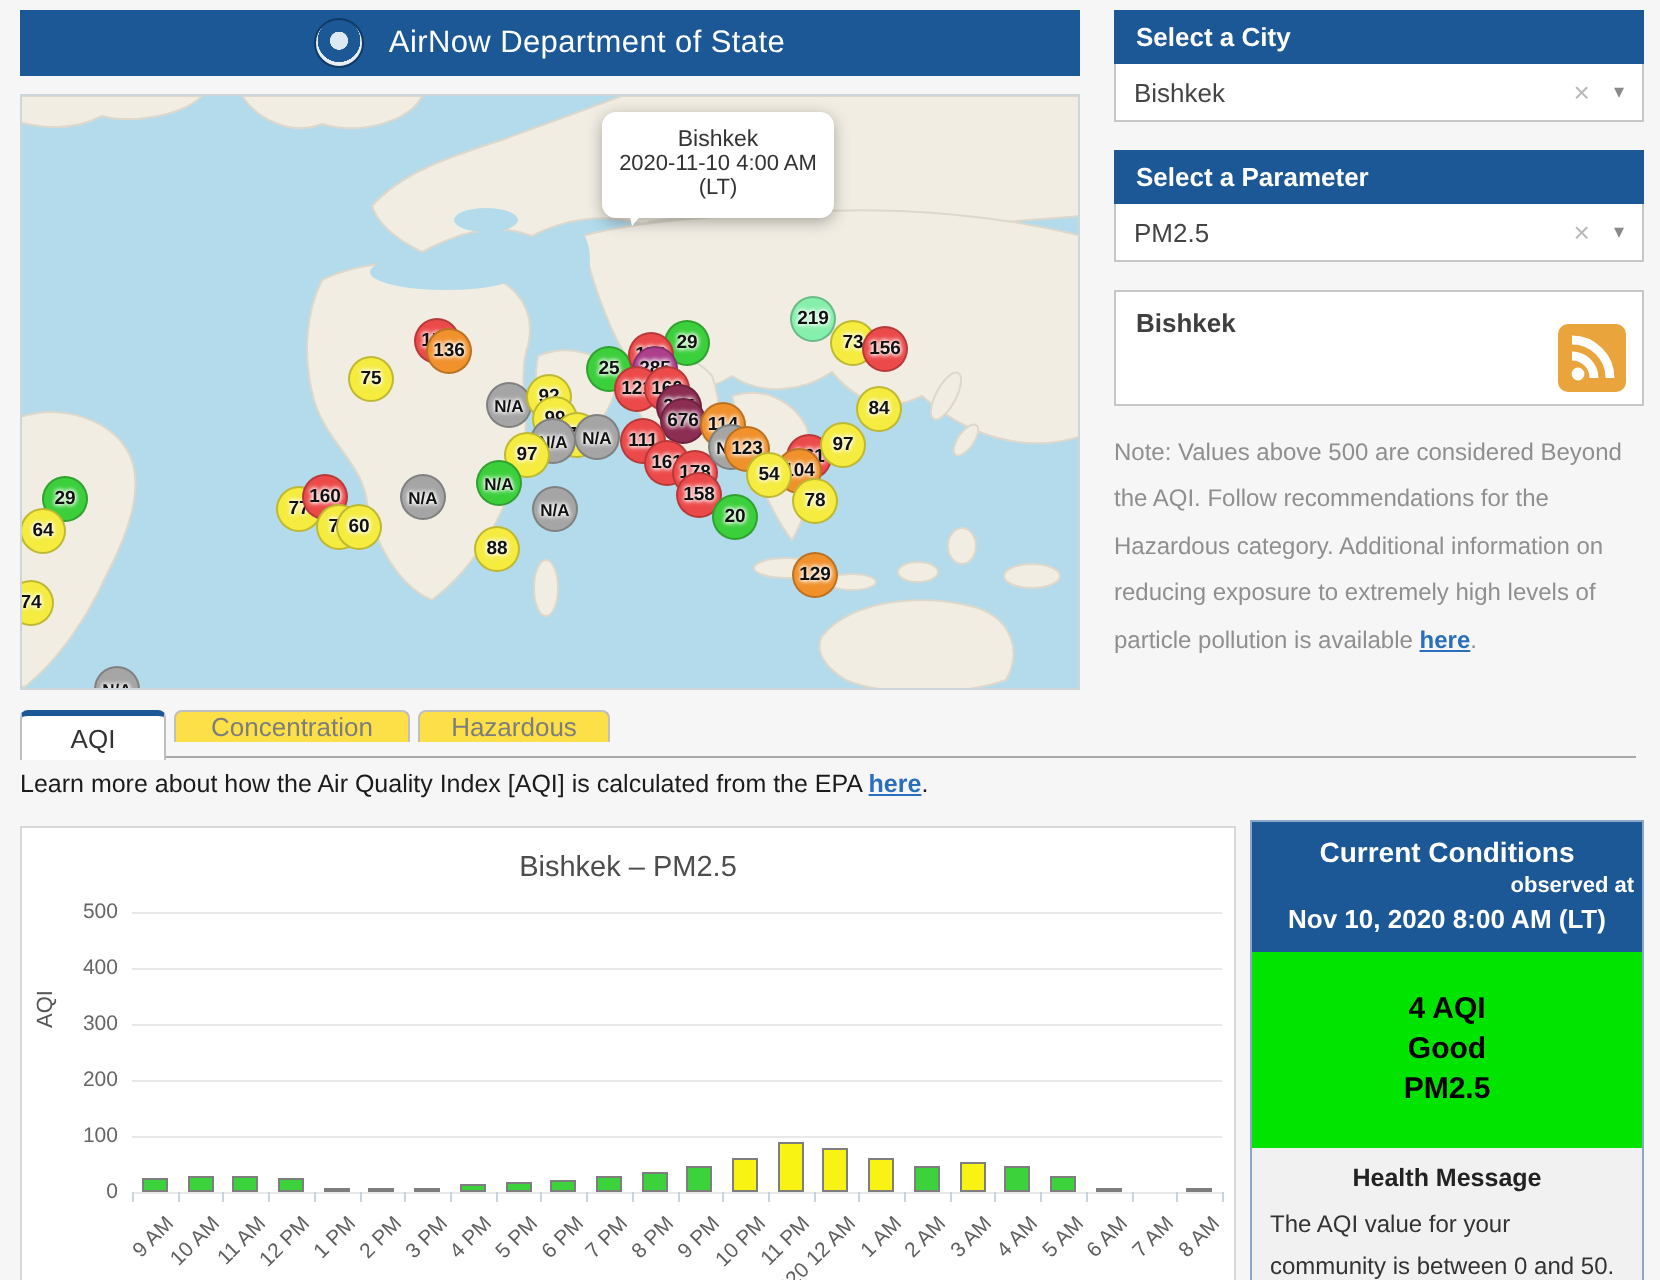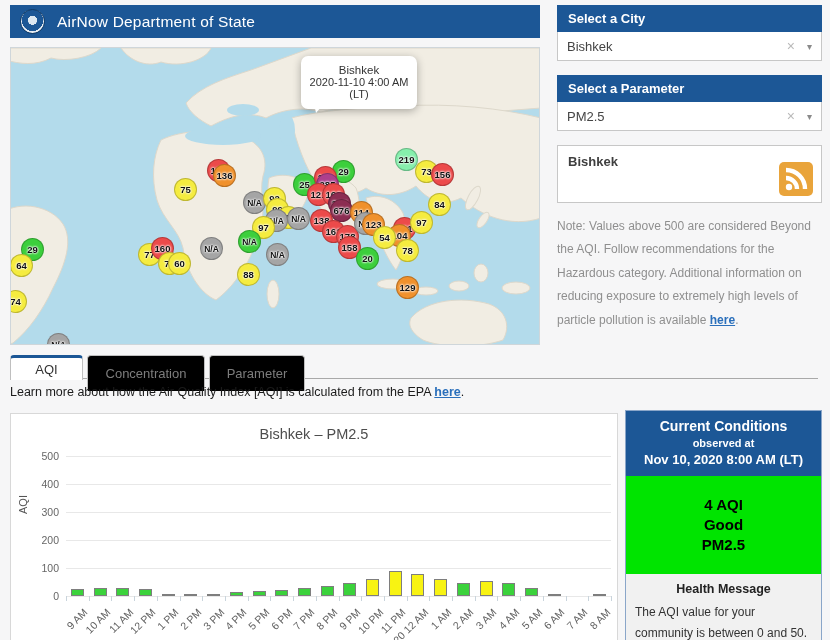--- a/index.html
+++ b/index.html
@@ -4,21 +4,21 @@
 <style>
   * { box-sizing: border-box; margin: 0; padding: 0; }
   body { margin: 0; background: #e9e9e9; }
   #page {
     position: relative; width: 830px; height: 640px; overflow: hidden;
     background: #f6f6f7; font-family: "Liberation Sans", sans-serif;
   }
   
   #header {
     position: absolute; left: 10px; top: 5px; width: 530px; height: 33px;
-    background: #1c5796; display: flex; align-items: center; padding: 0 10px;
+    background: #1c5796; display: flex; align-items: center; padding: 0 10px; justify-content: center;
   }
   .seal { width: 25px; height: 25px; border-radius: 50%;
     background: radial-gradient(circle at 50% 45%, #dce8f2 0 26%, #1c5796 27% 62%, #e9eef4 63% 74%, #27588f 75%);
     border: 1px solid #0f3a66; flex: 0 0 auto; }
   #header .title { color: #ffffff; font-size: 15.5px; margin-left: 12px; letter-spacing: .2px; }
   
   #map {
     position: absolute; left: 10px; top: 47px; width: 530px; height: 298px;
     background: #b3dbeb; overflow: hidden; border: 1px solid #cfd6da;
   }
@@ -50,22 +50,22 @@
     background: #1c5796; color: #fff; font-size: 10.5px; padding: 3px 7px;
     border: 1px solid #1c5796;
   }
   #map-popup td { font-size: 11px; padding: 3px 7px; border: 1px solid #1c5796; }
   
   #tabs-row {
     position: absolute; left: 10px; top: 355px; width: 808px; height: 24px;
     border-bottom: 1px solid #a9a9a9; display: flex; gap: 4px;
   }
   .tab {
-    height: 36px; display: flex; align-items: center; justify-content: center;
-    font-size: 13px; background: #000000; color: #7d7d7d;
+    height: 16px; display: flex; align-items: center; justify-content: center;
+    font-size: 13px; background: #fde047; color: #7d7d7d;
     border: 1px solid #bfbfbf; border-bottom: none;
     border-radius: 4px 4px 0 0; cursor: pointer;
   }
   .tab.active {
     background: #ffffff; color: #333; border-top: 3px solid #1c5796;
     position: relative; top: 0; height: 25px; z-index: 2;
   }
   
   #learn-more { position: absolute; left: 10px; top: 385px; font-size: 12.5px; color: #1b1b1b; }
   a.link { color: #2a6fbb; font-weight: bold; text-decoration: underline; cursor: pointer; }
@@ -110,21 +110,21 @@
     border-radius: 5px; background: #e9a43b; cursor: pointer; }
   #note { position: absolute; left: 557px; top: 215px; width: 262px;
     font-size: 12px; color: #8f8f8f; line-height: 1.95; }
   
   #cc {
     position: absolute; left: 625px; top: 410px; width: 197px; height: 260px;
     border: 1px solid #8aa6c9; background: #fff;
   }
   #cc-head { background: #1c5796; color: #fff; text-align: center; padding: 7px 4px 9px; }
   #cc-head .t1 { font-size: 14px; font-weight: bold; }
-  #cc-head .t2 { font-size: 11px; font-weight: bold; margin-top: 3px; }
+  #cc-head .t2 { font-size: 11px; font-weight: bold; margin-top: 3px; text-align: right; }
   #cc-head .t3 { font-size: 13px; font-weight: bold; margin-top: 3px; }
   #cc-aqi { background: #00e400; color: #000; text-align: center; padding: 17px 4px 18px; }
   #cc-aqi div { font-size: 15px; font-weight: bold; margin: 3px 0; }
   #cc-health { background: #f1f1f1; padding: 8px 9px; }
   #cc-health .ht { text-align: center; font-size: 12.5px; font-weight: bold; color: #222; margin-bottom: 6px; }
   #cc-health .hb { font-size: 12px; color: #333; line-height: 1.75; }
 </style>
 </head>
 <body>
 
@@ -205,21 +205,21 @@
         <div class="marker" style="left: 395px; top: 111px; background: #86efac;">219</div>
         <div class="marker" style="left: 293px; top: 136px; background: rgb(60, 207, 60); text-align: right;">25</div>
         <div class="marker" style="left: 332px; top: 123px; background: rgb(60, 207, 60);">29</div>
         <div class="marker" style="left: 314px; top: 129px; background: rgb(236, 74, 74);">150</div>
         <div class="marker" style="left: 316px; top: 136px; background: rgb(173, 63, 141);">285</div>
         <div class="marker" style="left: 307px; top: 146px; background: rgb(236, 74, 74);">121</div>
         <div class="marker" style="left: 322px; top: 146px; background: rgb(236, 74, 74);">160</div>
         <div class="marker" style="left: 328px; top: 155px; background: rgb(140, 45, 82);">335</div>
         <div class="marker" style="left: 330px; top: 162px; background: rgb(140, 45, 82);">676</div>
         <div class="marker" style="left: 350px; top: 164px; background: rgb(240, 145, 44);">114</div>
-        <div class="marker" style="left: 310px; top: 172px; background: rgb(236, 74, 74);">138</div>
+        <div class="marker" style="left: 310px; top: 172px; background: rgb(236, 74, 74);">111</div>
         <div class="marker" style="left: 322px; top: 183px; background: rgb(236, 74, 74);">161</div>
         <div class="marker" style="left: 336px; top: 188px; background: rgb(236, 74, 74);">178</div>
         <div class="marker" style="left: 338px; top: 199px; background: rgb(236, 74, 74);">158</div>
         <div class="marker" style="left: 356px; top: 210px; background: rgb(60, 207, 60);">20</div>
         <div class="marker na" style="left: 354px; top: 175px; background: rgb(165, 165, 165);">N/A</div>
         <div class="marker" style="left: 362px; top: 176px; background: rgb(240, 145, 44);">123</div>
         <div class="marker" style="left: 393px; top: 180px; background: rgb(236, 74, 74);">161</div>
         <div class="marker" style="left: 388px; top: 187px; background: rgb(240, 145, 44);">104</div>
         <div class="marker" style="left: 373px; top: 189px; background: rgb(245, 236, 63);">54</div>
         <div class="marker" style="left: 410px; top: 174px; background: rgb(245, 236, 63);">97</div>
@@ -233,21 +233,21 @@
     <div id="map-popup">
       <div class="city">Bishkek</div>
       <div class="dt">2020-11-10 4:00 AM</div>
       <div class="tz">(LT)</div>
     </div>
   </div>
 
   <div id="tabs-row">
     <div class="tab active" style="width:73px">AQI</div>
     <div class="tab" style="width:118px">Concentration</div>
-    <div class="tab" style="width:96px">Parameter</div>
+    <div class="tab" style="width:96px">Hazardous</div>
   </div>
 
   <div id="learn-more"><span>Learn more about how the Air Quality Index [AQI] is calculated from the EPA </span><a class="link">here</a><span>.</span></div>
 
   <div id="chart-panel">
     <div id="chart-title">Bishkek – PM2.5</div>
     <div id="ylabel">AQI</div>
     <div id="plot">
       <div id="axis-x"></div>
     <div class="gridline" style="top: 140px;"></div>

